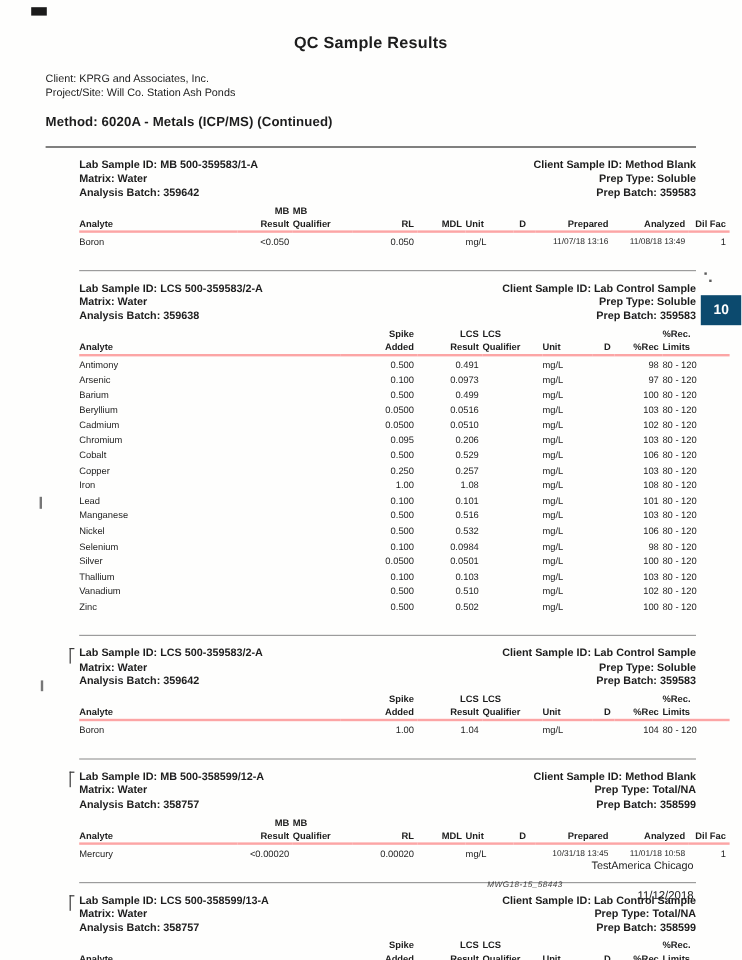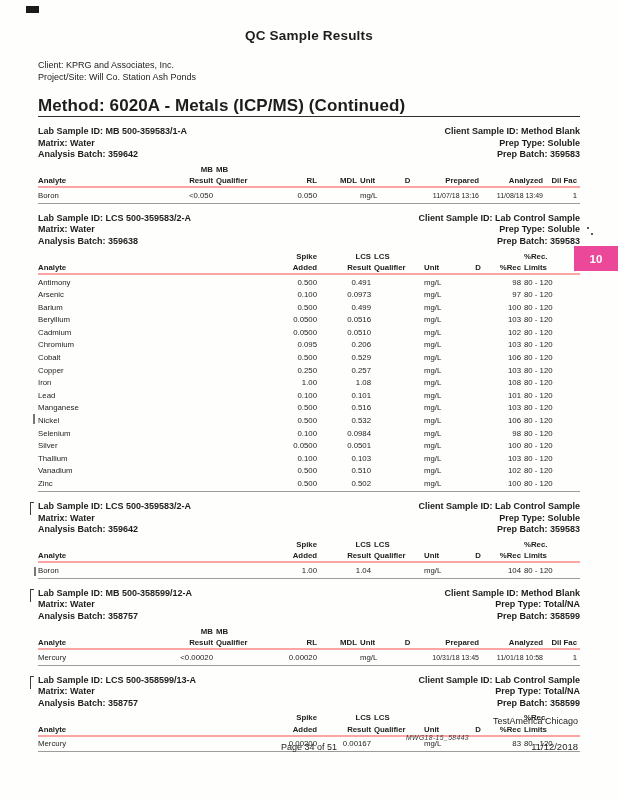--- a/index.html
+++ b/index.html
@@ -1,46 +1,46 @@
 <!DOCTYPE html>
 <html><head>
 <meta charset="utf-8">
 <style>
   html,body{margin:0;padding:0;background:#ffffff;}
   .page{position:relative;width:618px;height:800px;background:#fefefd;overflow:hidden;
         font-family:"Liberation Sans",sans-serif;color:#1d1d1d;-webkit-font-smoothing:none;}
   .content{padding:28px 38px 0 38px;}
   .title{font-size:13.5px;font-weight:bold;text-align:center;margin:0 0 9px 0;letter-spacing:.2px;}
   .headrow{display:flex;justify-content:space-between;font-size:9px;line-height:11.5px;margin-top:17px;}
-  .method-heading{font-weight:bold;font-size:17px;margin-top:13px;padding-bottom:0;
+  .method-heading{font-weight:bold;font-size:11px;margin-top:13px;padding-bottom:14px;
                   border-bottom:1.6px solid #2e2e2e;letter-spacing:.1px;}
-  .block{margin-top:9px;}
+  .block{margin-top:9px;margin-left:28px;}
   .binfo{display:flex;justify-content:space-between;font-weight:bold;font-size:9px;line-height:11.6px;position:relative;}
   .binfo .bi-right{text-align:right;}
   .binfo.bracket::before{content:"";position:absolute;left:-8px;top:1px;height:12px;width:3px;
                          border-left:1.4px solid #3a3a3a;border-top:1.4px solid #3a3a3a;}
-  .tbl{margin-top:3px;border-bottom:1px solid #9c9c9c;padding-bottom:2px;}
+  .tbl{margin-top:3px;border-bottom:1px solid #9c9c9c;padding-bottom:18px;}
   .grid{display:grid;font-size:7.8px;line-height:9px;}
   .mbgrid{grid-template-columns:132px 46px 50px 54px 40px 40px 18px 64px 64px 34px;}
   .lcsgrid{grid-template-columns:218px 64px 54px 50px 42px 18px 40px 56px;}
   .grid span{padding:1.2px 3px 1px 0;white-space:nowrap;}
   .trow{display:contents;}
   .gh{font-weight:bold;}
   .hd{font-weight:bold;border-bottom:2px solid #fca5a5;}
   .r{text-align:right;}
   .c{text-align:center;}
   .sm{font-size:7px;}
   .cell{padding-top:2.6px !important;}
   
   .f-lab{position:absolute;right:40px;top:716px;font-size:9px;}
   .f-stamp{position:absolute;left:406px;top:734px;font-size:6.8px;color:#3b3b3b;letter-spacing:.4px;font-style:italic;}
   .f-page{position:absolute;left:0;right:0;top:742px;text-align:center;font-size:9px;}
   .f-date{position:absolute;right:40px;top:741px;font-size:9.5px;}
   
-  .tab10{position:absolute;right:0;top:246px;width:44px;height:25px;background:#ec4899;color:#fff;
+  .tab10{position:absolute;right:0;top:246px;width:34px;height:25px;background:#0c4a6e;color:#fff;
          font-weight:bold;font-size:11.5px;display:flex;align-items:center;justify-content:center;}
   .art-tl{position:absolute;left:26px;top:6px;width:13px;height:7px;background:#1b1b1b;}
   .spk{position:absolute;background:#5a5a5a;}
   .spk1{right:29px;top:227px;width:2px;height:2px;}
   .spk2{right:25px;top:233px;width:2px;height:2px;}
   .spk3{left:33px;top:414px;width:2px;height:10px;background:#777;}
   .spk4{left:34px;top:567px;width:1.5px;height:9px;background:#777;}
 </style>
 </head>
 <body>
@@ -317,16 +317,15 @@
             <span class="cell r">83</span>
             <span class="cell">80 - 120</span>
           </div>
         </div>
       </div>
     </div>
   </div>
 
   <div class="f-lab">TestAmerica Chicago</div>
   <div class="f-stamp">MWG18-15_58443</div>
-  <div class="f-page">Page 34 of 51</div>
   <div class="f-date">11/12/2018</div>
 
 </div>
 
 </body></html>

